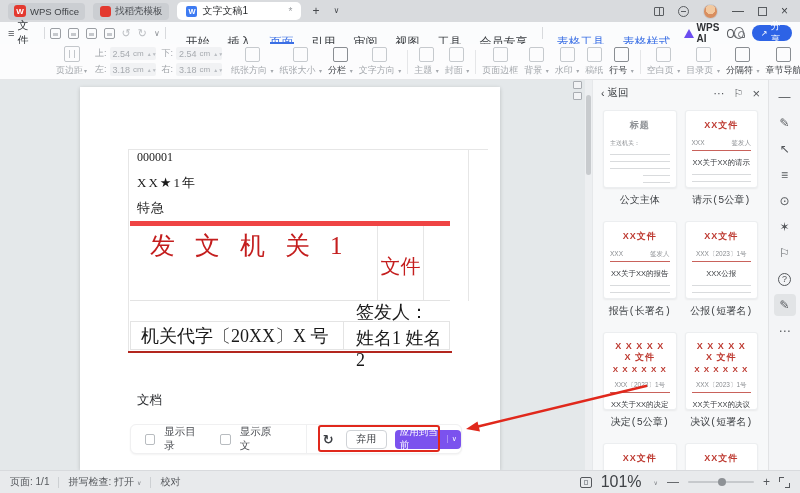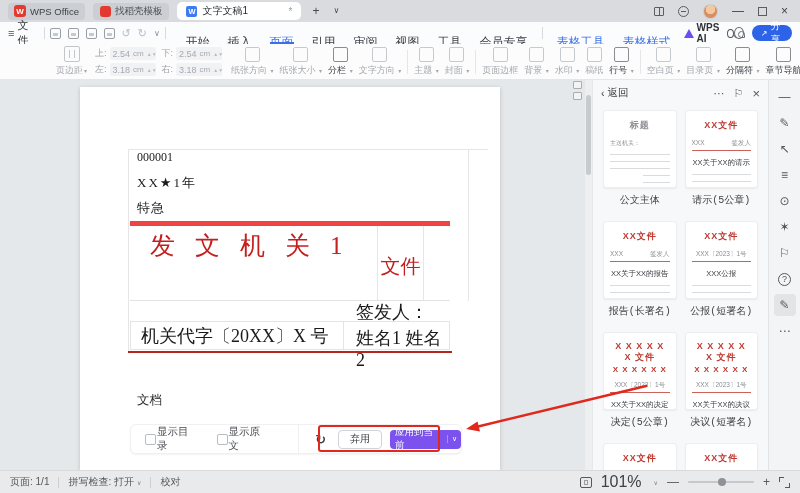--- a/index.html
+++ b/index.html
@@ -110,21 +110,21 @@
   .signer-row { position:absolute; left:50px; top:234px; width:320px; height:29px;
     border:1px solid #E4E4E4; display:flex; align-items:center; font-size:18px;}
   .signer-left { width:215px; padding-left:10px; }
   .signer-divider { width:1px; height:100%; background:#E4E4E4; }
   .signer-right { padding-left:12px; display:flex; gap:2px;flex-direction:column;}
   .red-rule { position:absolute; left:48px; top:264px; width:324px; height:2px; background:#B3261E;}
   .doc-label { position:absolute; left:57px; top:305px; font-size:12.5px; color:#2A2C2F;}
   .footer-bar { position:absolute; left:50px; top:337px; width:332px; height:30px;
     background:#fff; border:1px solid #F0F0F1; border-radius:6px;
     display:flex; align-items:center; box-shadow:0 1px 2px rgba(0,0,0,.05);}
-  .chk { display:flex; align-items:center; gap:1px; font-size:10.5px; color:#4A4D52;}
+  .chk { display:flex; align-items:center; gap:9px; font-size:10.5px; color:#4A4D52;}
   .chk-box { width:11px; height:11px; border:1px solid #B8BCC0; border-radius:2px; background:#fff;}
   .chk1 { margin-left:14px;} .chk2 { margin-left:18px;}
   .fb-div { width:1px; height:30px; background:#EFF0F1; margin-left:28px;}
   .fb-refresh { font-size:13px; color:#3C3F44; margin-left:16px; font-weight:bold;}
   .btn-discard { margin-left:12px; width:44px; height:19px; border:1px solid #D0D3D7; border-radius:4px;
     background:#fff; font-size:10px; color:#35383C; display:flex; align-items:center; justify-content:center;}
   .btn-apply { margin-left:8px; height:19px; border-radius:4px; background:#7B52EE; color:#fff;
     display:flex; align-items:center; font-size:9.5px;}
   .btn-apply .apply-txt { padding:0 5px; }
   .btn-apply .apply-dd { padding:0 4px; border-left:1px solid rgba(255,255,255,.35); font-size:7px;}

